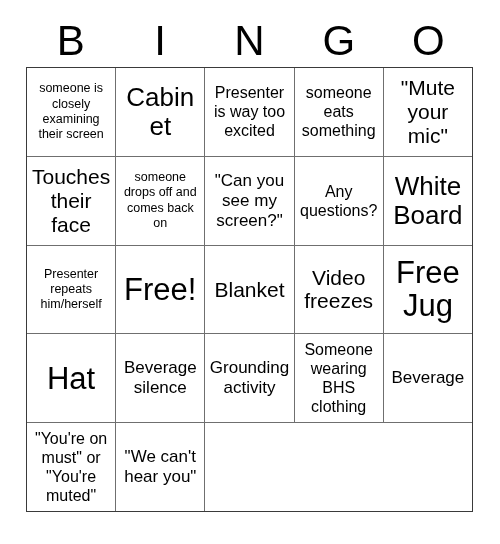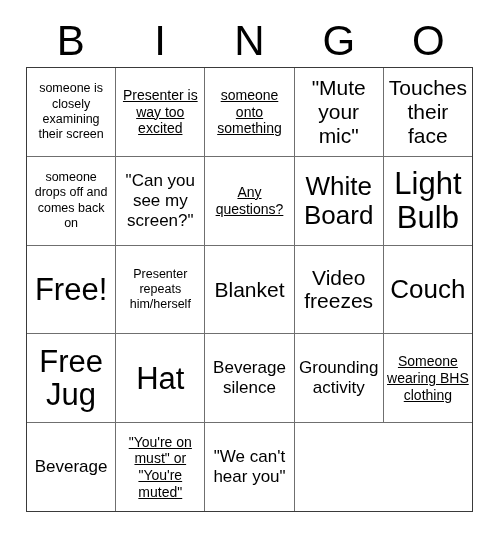--- a/index.html
+++ b/index.html
@@ -78,21 +78,21 @@
     display: block;
     width: 100%;
     line-height: 1.12;
     word-wrap: break-word;
     overflow-wrap: break-word;
     hyphens: none;
   }
 
   
   .t-xs  .celltext { font-size: 12.5px; line-height: 1.22; }
-  .t-sm  .celltext { font-size: 14px;   line-height: 1.2; text-decoration: underline;  }
+  .t-sm  .celltext { font-size: 16px;   line-height: 1.2;  }
   .t-md  .celltext { font-size: 17px;   line-height: 1.18; }
   .t-lg  .celltext { font-size: 21px;   line-height: 1.14; }
   .t-xl  .celltext { font-size: 26px;   line-height: 1.1;  }
   .t-xxl .celltext { font-size: 31px;   line-height: 1.08; }
 
   
   #grid-frame {
     position: absolute;
     left: 26px;
     top: 67px;
@@ -113,61 +113,58 @@
     <div class="hcell">I</div>
     <div class="hcell">N</div>
     <div class="hcell">G</div>
     <div class="hcell">O</div>
   </div>
 
   <div id="bingo-grid">
       <div class="cell t-xs">
         <span class="celltext">someone is closely examining their screen</span>
       </div>
+      <div class="cell t-xl">
+        <span class="celltext">Cabinet</span>
+      </div>
       <div class="cell t-sm">
         <span class="celltext">Presenter is way too excited</span>
       </div>
       <div class="cell t-sm">
-        <span class="celltext">someone onto something</span>
+        <span class="celltext">someone eats something</span>
       </div>
       <div class="cell t-lg">
         <span class="celltext">"Mute your mic"</span>
       </div>
       <div class="cell t-lg">
         <span class="celltext">Touches their face</span>
       </div>
       <div class="cell t-xs">
         <span class="celltext">someone drops off and comes back on</span>
       </div>
       <div class="cell t-md">
         <span class="celltext">"Can you see my screen?"</span>
       </div>
       <div class="cell t-sm">
         <span class="celltext">Any questions?</span>
       </div>
       <div class="cell t-xl">
         <span class="celltext">White Board</span>
       </div>
-      <div class="cell t-xxl">
-        <span class="celltext">Light Bulb</span>
+      <div class="cell t-xs">
+        <span class="celltext">Presenter repeats him/herself</span>
       </div>
       <div class="cell t-xxl">
         <span class="celltext">Free!</span>
-      </div>
-      <div class="cell t-xs">
-        <span class="celltext">Presenter repeats him/herself</span>
       </div>
       <div class="cell t-lg">
         <span class="celltext">Blanket</span>
       </div>
       <div class="cell t-lg">
         <span class="celltext">Video freezes</span>
-      </div>
-      <div class="cell t-xl">
-        <span class="celltext">Couch</span>
       </div>
       <div class="cell t-xxl">
         <span class="celltext">Free Jug</span>
       </div>
       <div class="cell t-xxl">
         <span class="celltext">Hat</span>
       </div>
       <div class="cell t-md">
         <span class="celltext">Beverage silence</span>
       </div>

